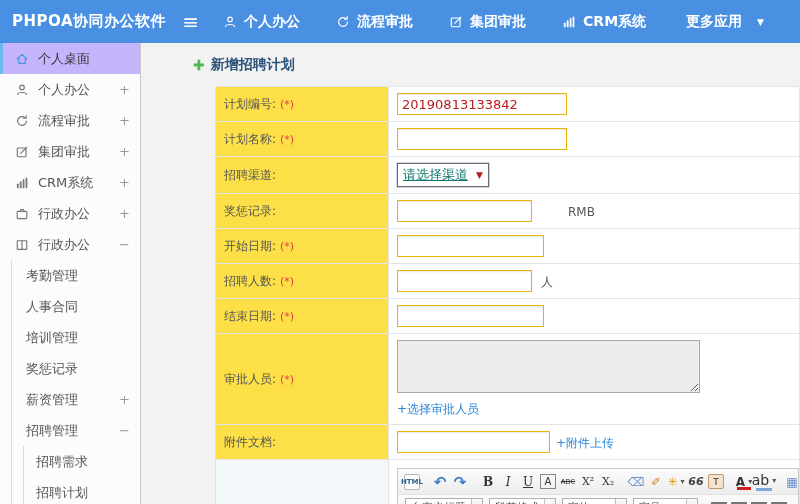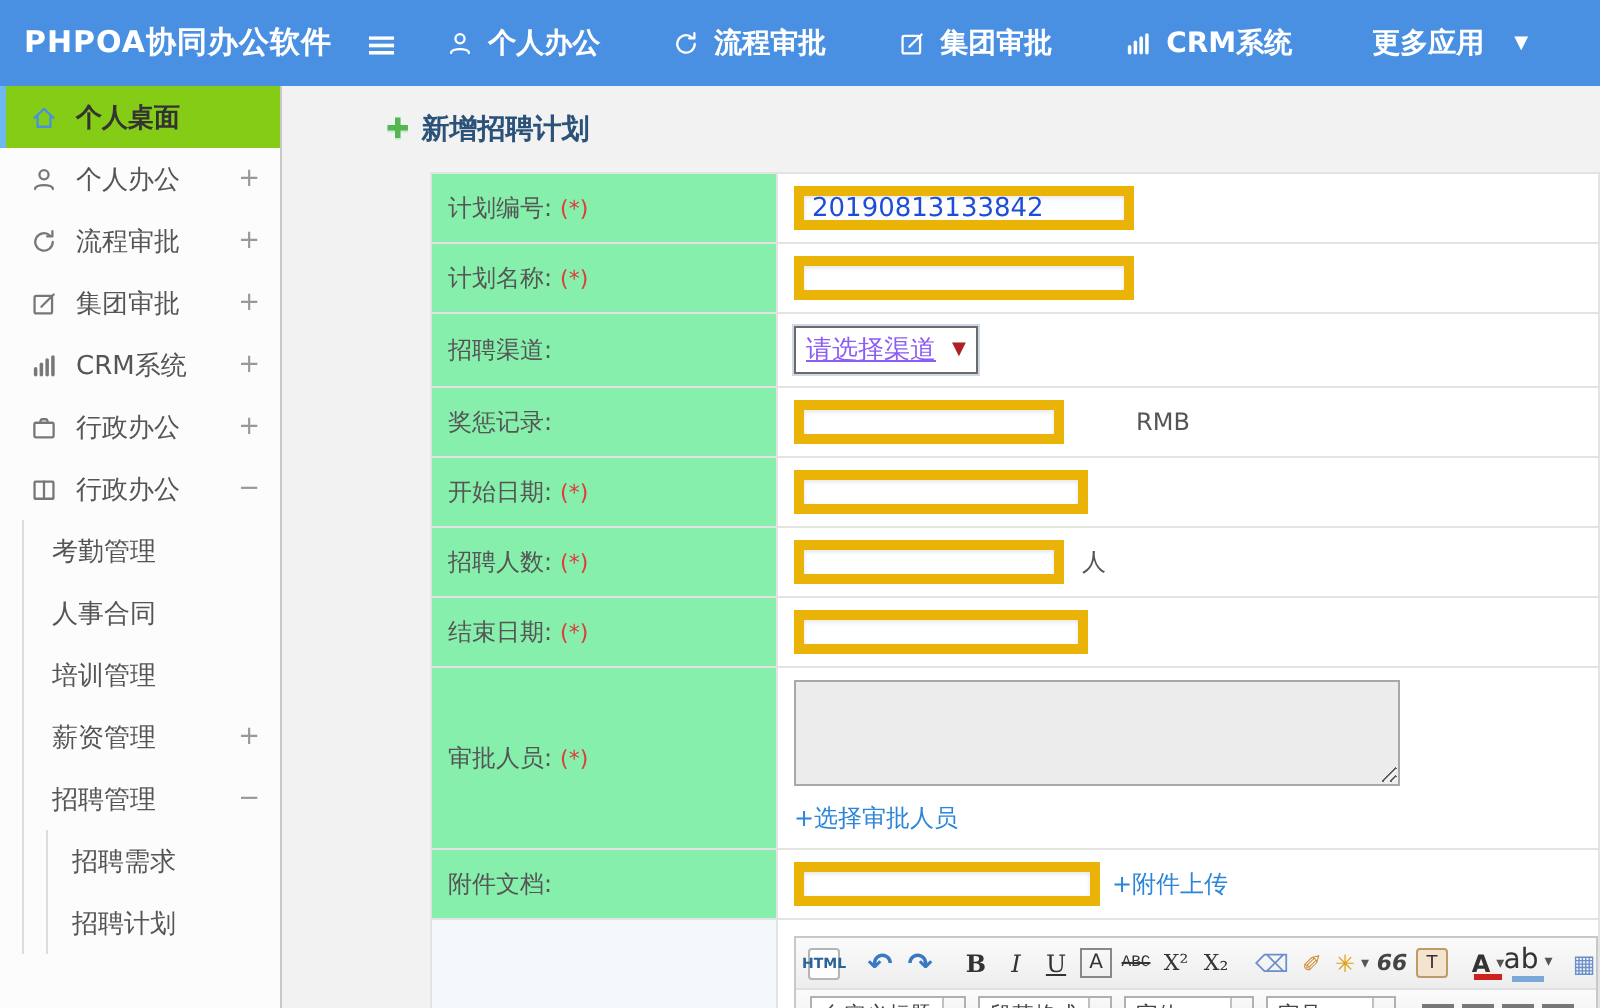--- a/index.html
+++ b/index.html
@@ -16,48 +16,48 @@
     font-size:14px; font-weight:bold; cursor:pointer; white-space:nowrap; }
   .nav-item .ic svg { display:block; }
   .nav-caret { font-size:10px; margin-left:-26px; }
 
   
   .sidebar { position:absolute; left:0; top:43px; width:141px; bottom:0;
     background:#fcfcfc; border-right:1px solid #c9c9c9; overflow:hidden; }
   .sb-item { display:flex; align-items:center; height:31px; padding:0 10px 0 12px;
     font-size:13px; color:#555; cursor:pointer; border-left:3px solid transparent; }
   .sb-item .ic { color:#777; margin-right:9px; display:flex; }
-  .sb-item.active { background:#84cc16; border-left-color:var(--c-active,#6cb8ef); color:#333;font-weight:bold; }
+  .sb-item.active { background:#c4b5fd; border-left-color:var(--c-active,#6cb8ef); color:#333; }
   .sb-item.active .ic { color:#4a90e2; }
   .sb-toggle { margin-left:auto; color:#999; font-size:13px; }
   .sb-group2 { margin-left:11px; border-left:1px solid #ddd; }
   .sb-group2 .sb-item { height:31px; padding-left:14px; border-left:none; }
   .sb-group3 { margin-left:11px; border-left:1px solid #ddd; }
   .sb-group3 .sb-item { padding-left:12px; }
 
   
   .main { position:absolute; left:142px; top:43px; right:0; bottom:0; background:#f2f2f2; }
   .page-head { padding:13px 0 12px 51px; display:flex; align-items:center; gap:6px; }
   .plus-ic { color:#54b554; font-size:14px; font-weight:bold; text-shadow:0 1px 0 #cfe9cf; }
   .page-title { font-size:14px; font-weight:bold; color:var(--c-title,#2b5278); }
 
   table.form { border-collapse:collapse; margin-left:73px; width:calc(100% - 73px);
     background:#fff; border:1px solid #d5d5d5; border-right:none; }
   table.form td { border:1px solid #e3e3e3; vertical-align:middle; }
-  td.lbl { width:186px; padding-left:8px; font-size:12px; color:#555; background:#86efac; }
+  td.lbl { width:186px; padding-left:8px; font-size:12px; color:#555; background:#fde047; }
   td.lbl .req { color:var(--c-required,#e03c3c); font-size:11px; margin-left:4px; }
   td.val { padding:6px 0 6px 8px; font-size:12px; color:#444; }
-  .txt { height:22px; border:5px solid #eab308; box-shadow:inset 0 1px 2px rgba(0,0,0,.1);
-    font-size:13px; color:#1d4ed8; padding:1px 4px; background:#fff;
+  .txt { height:22px; border:1px solid #eab308; box-shadow:inset 0 1px 2px rgba(0,0,0,.1);
+    font-size:13px; color:#b91c1c; padding:1px 4px; background:#fff;
     font-family:"DejaVu Sans",sans-serif; }
   .w170{width:170px;} .w147{width:147px;} .w135{width:135px;} .w153{width:153px;}
   .suffix { margin-left:9px; color:#555; font-size:12px; }
   .sel-box { display:inline-flex; align-items:center; gap:8px; border:1px solid #6b6b6b;
     outline:1px solid #cfd8e8; background:#fff; padding:2px 5px; cursor:pointer; }
-  .sel-box .sel-val { color:#8b5cf6; font-size:13px; text-decoration:underline; }
+  .sel-box .sel-val { color:#0f766e; font-size:13px; text-decoration:underline; }
   .sel-box .sel-car { color:#b02020; font-size:9px; }
   .ta { width:303px; height:53px; background:#ececec; border:1px solid #a8a8a8;
     position:relative; resize:both; }
   .ta::after { content:""; position:absolute; right:1px; bottom:1px; width:10px; height:10px;
     background:repeating-linear-gradient(135deg,transparent 0 2px,#999 2px 3px); }
   a.blue-link { color:var(--c-link,#2d85d8); font-size:12px; text-decoration:none; cursor:pointer; }
   .link-row { margin-top:5px; }
   .lbl.editor-lbl { background:#f3f8fa; }
 
   
@@ -222,20 +222,23 @@
       <div class="sb-item">
         <span>考勤管理</span>
       </div>
       <div class="sb-item">
         <span>人事合同</span>
       </div>
       <div class="sb-item">
         <span>培训管理</span>
       </div>
       <div class="sb-item">
+        <span>奖惩记录</span>
+      </div>
+      <div class="sb-item">
         <span>薪资管理</span>
         <span class="sb-toggle">+</span>
       </div>
       <div class="sb-item">
         <span>招聘管理</span>
         <span class="sb-toggle">−</span>
       </div>
       <div class="sb-group3">
         <div class="sb-item">
           <span>招聘需求</span>

